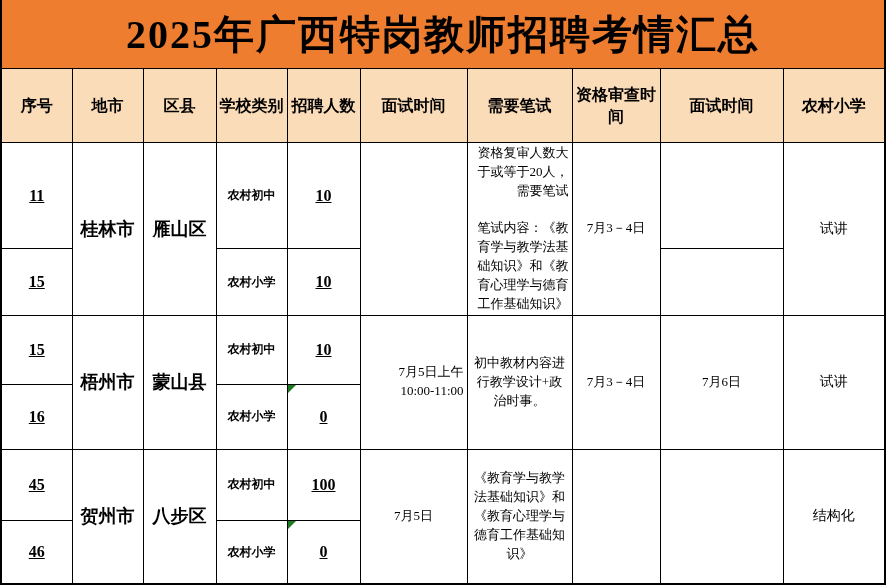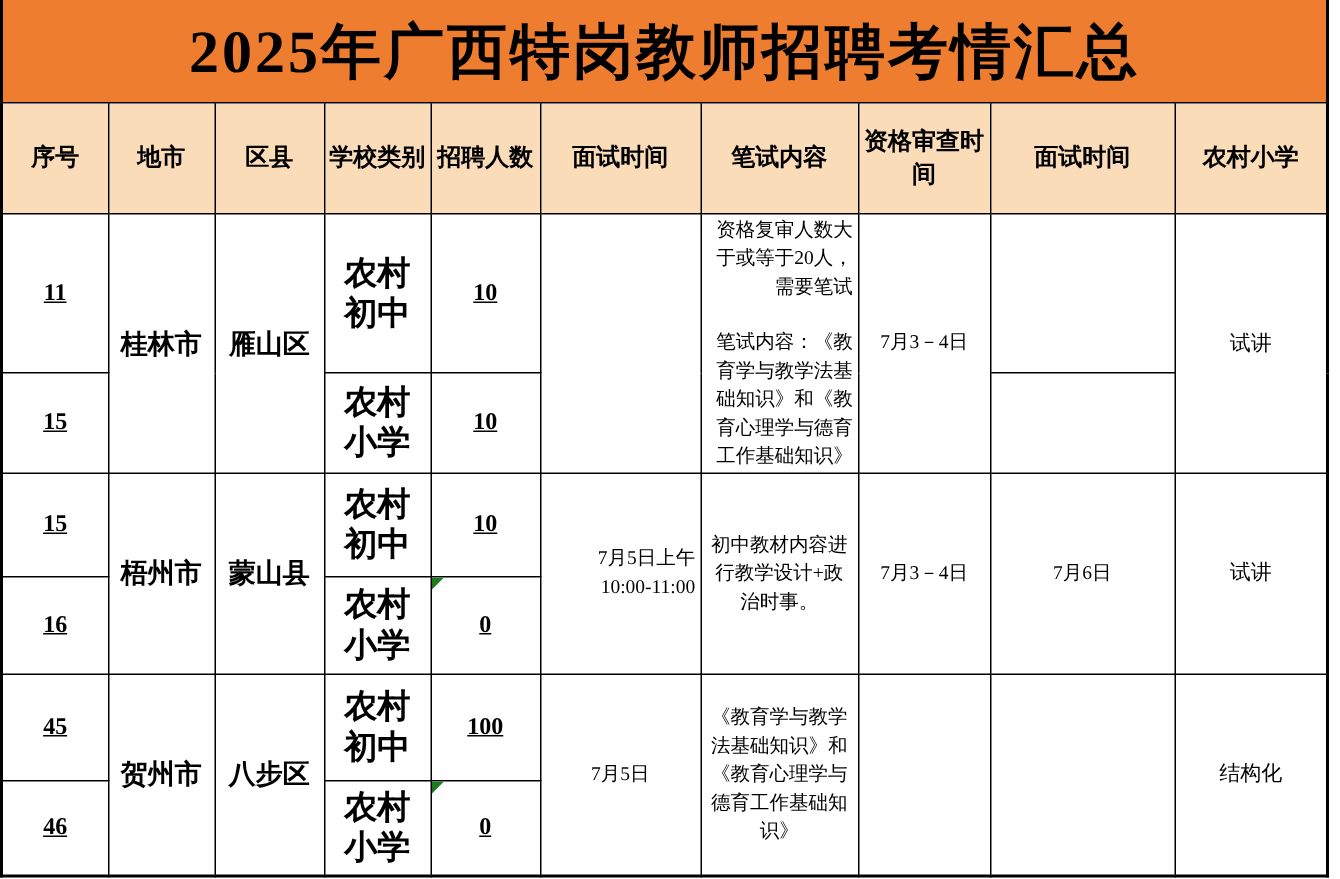--- a/index.html
+++ b/index.html
@@ -35,21 +35,21 @@
   }
   .header-row th {
     background: var(--header-bg, #FBDCB9);
     font-size: 16px;
     font-weight: bold;
     line-height: 1.35;
     height: 71px;
   }
   .num    { font-size: 16px; font-weight: bold; text-decoration: underline; }
   .city   { font-size: 18px; font-weight: bold; margin-top: 16px; }
-  .school { font-size: 22px; font-weight: bold; line-height: 1.2; }
+  .school { font-size: 12px; font-weight: bold; line-height: 1.2; }
   .small  { font-size: 13px; line-height: 1.45; }
   .form   { font-size: 14px; }
   .pre    { white-space: pre-line; text-align: right; }
   tr.r-a { height: 102px; }
   tr.r-b { height: 64px;  }
   tr.r-c { height: 69px;  }
   tr.r-d { height: 65px;  }
   tr.r-e { height: 71px;  }
   tr.r-f { height: 64px;  }
   .flagged { position: relative; }
@@ -81,21 +81,21 @@
     <tr>
       <td class="title-cell" colspan="10">2025年广西特岗教师招聘考情汇总</td>
     </tr>
     <tr class="header-row">
       <th>序号</th>
       <th>地市</th>
       <th>区县</th>
       <th>学校类别</th>
       <th>招聘人数</th>
       <th>面试时间</th>
-      <th>笔试内容</th>
+      <th>需要笔试</th>
       <th>资格审查时间</th>
       <th>面试时间</th>
       <th>农村小学</th>
     </tr>
 
     <tr class="r-a">
       <td class="num">11</td>
       <td class="city" rowspan="2">桂林市</td>
       <td class="city" rowspan="2">雁山区</td>
       <td class="school">农村初中</td>

